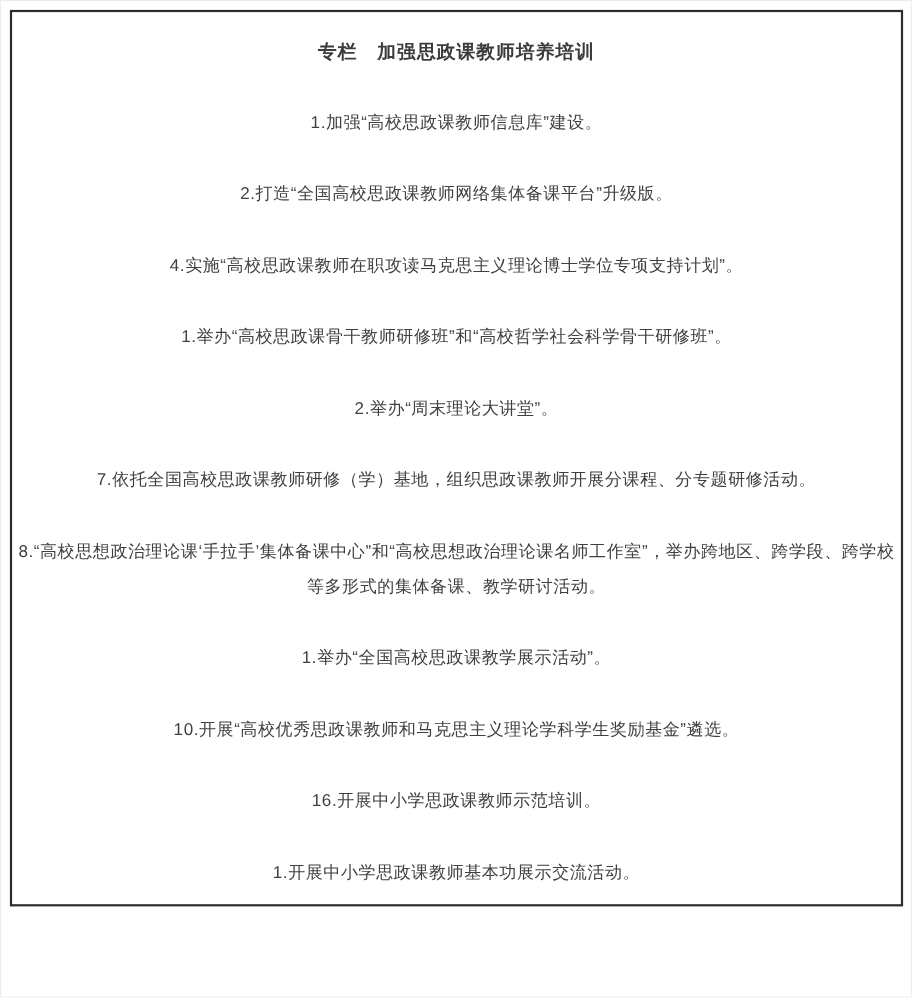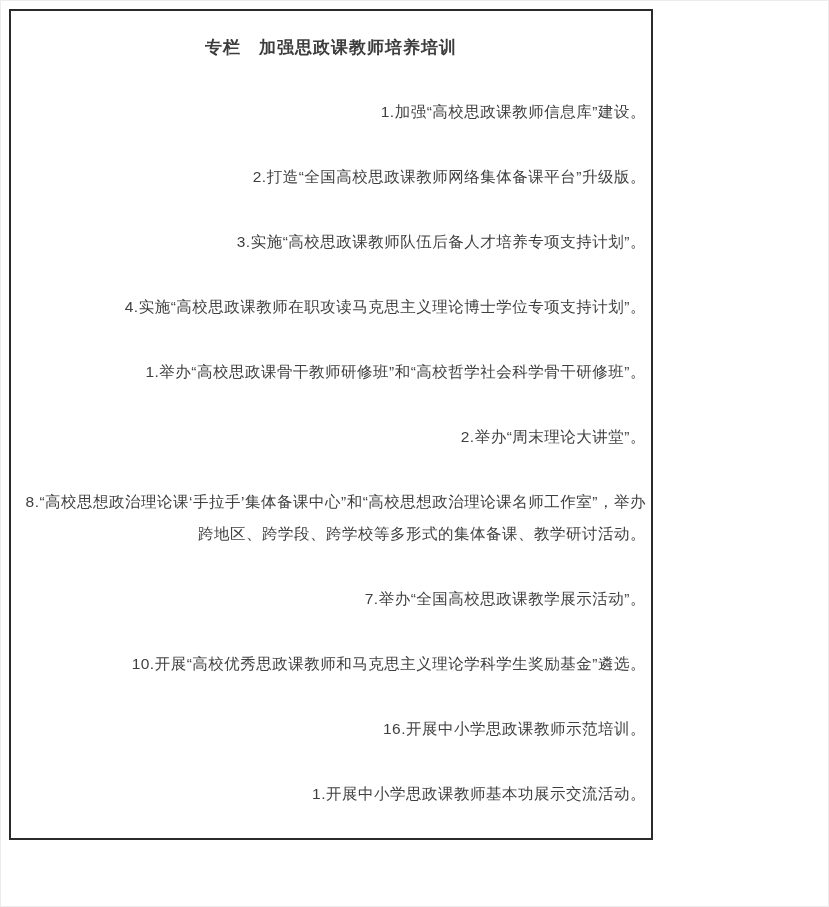--- a/index.html
+++ b/index.html
@@ -15,57 +15,57 @@
     width: 829px;
     height: 907px;
     box-sizing: border-box;
     background: #ffffff;
     border: 1px solid #ececec;
     overflow: hidden;
   }
   .panel {
     box-sizing: border-box;
     margin: 8px;
-    width: 644px;
+    width: 812px;
     border: 2px solid #2b2b2b;
     background: #ffffff;
-    padding: 0 5px 28px 5px;
+    padding: 0 5px 12px 5px;
   }
   .panel-title {
     margin: 25px 0 36px 0;
     text-align: center;
     font-size: 17px;
     line-height: 24px;
     font-weight: bold;
     color: #3c3c3c;
     letter-spacing: 1px;
   }
   .panel-item {
     margin: 33px 0;
     font-size: 15.5px;
     line-height: 32px;
     color: #3f3f3f;
     letter-spacing: 0.5px;
-    text-align: right;
+    text-align: center;
   }
   .panel-item:last-child {
     margin-bottom: 0;
   }
 </style>
 </head>
 <body>
 
 <div class="frame">
   <div class="panel">
     <h2 class="panel-title">专栏　加强思政课教师培养培训</h2>
     <p class="panel-item">1.加强“高校思政课教师信息库”建设。</p>
     <p class="panel-item">2.打造“全国高校思政课教师网络集体备课平台”升级版。</p>
-    <p class="panel-item">3.实施“高校思政课教师队伍后备人才培养专项支持计划”。</p>
     <p class="panel-item">4.实施“高校思政课教师在职攻读马克思主义理论博士学位专项支持计划”。</p>
     <p class="panel-item">1.举办“高校思政课骨干教师研修班”和“高校哲学社会科学骨干研修班”。</p>
     <p class="panel-item">2.举办“周末理论大讲堂”。</p>
+    <p class="panel-item">7.依托全国高校思政课教师研修（学）基地，组织思政课教师开展分课程、分专题研修活动。</p>
     <p class="panel-item">8.“高校思想政治理论课‘手拉手’集体备课中心”和“高校思想政治理论课名师工作室”，举办跨地区、跨学段、跨学校等多形式的集体备课、教学研讨活动。</p>
-    <p class="panel-item">7.举办“全国高校思政课教学展示活动”。</p>
+    <p class="panel-item">1.举办“全国高校思政课教学展示活动”。</p>
     <p class="panel-item">10.开展“高校优秀思政课教师和马克思主义理论学科学生奖励基金”遴选。</p>
     <p class="panel-item">16.开展中小学思政课教师示范培训。</p>
     <p class="panel-item">1.开展中小学思政课教师基本功展示交流活动。</p>
   </div>
 </div>
 
 </body></html>

